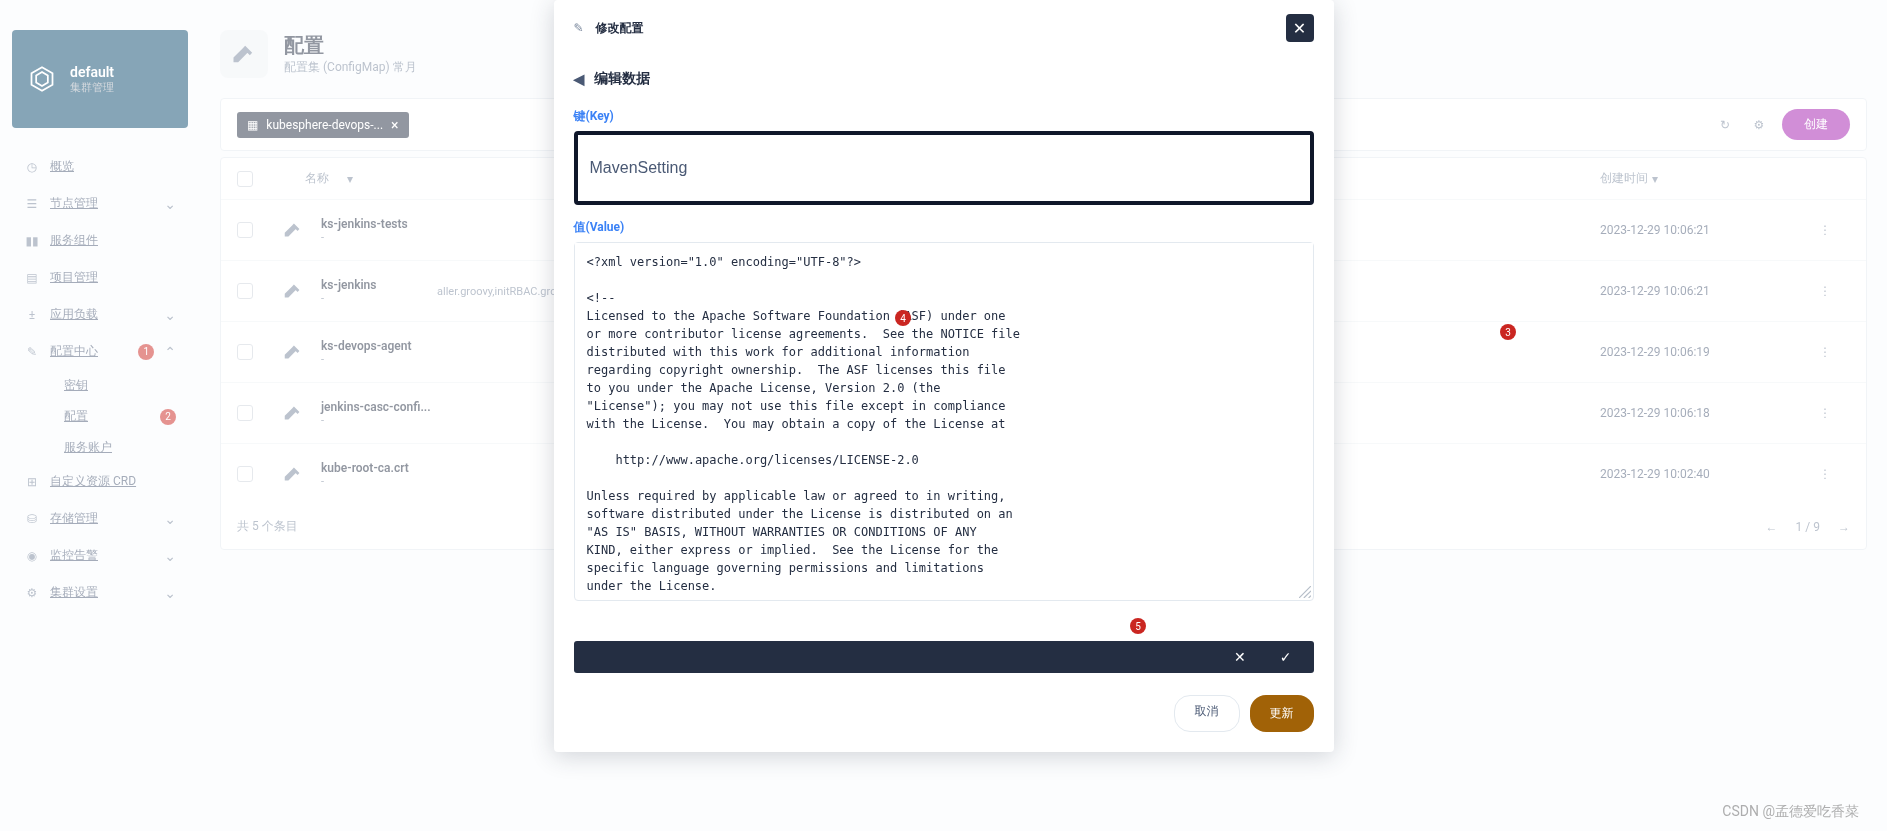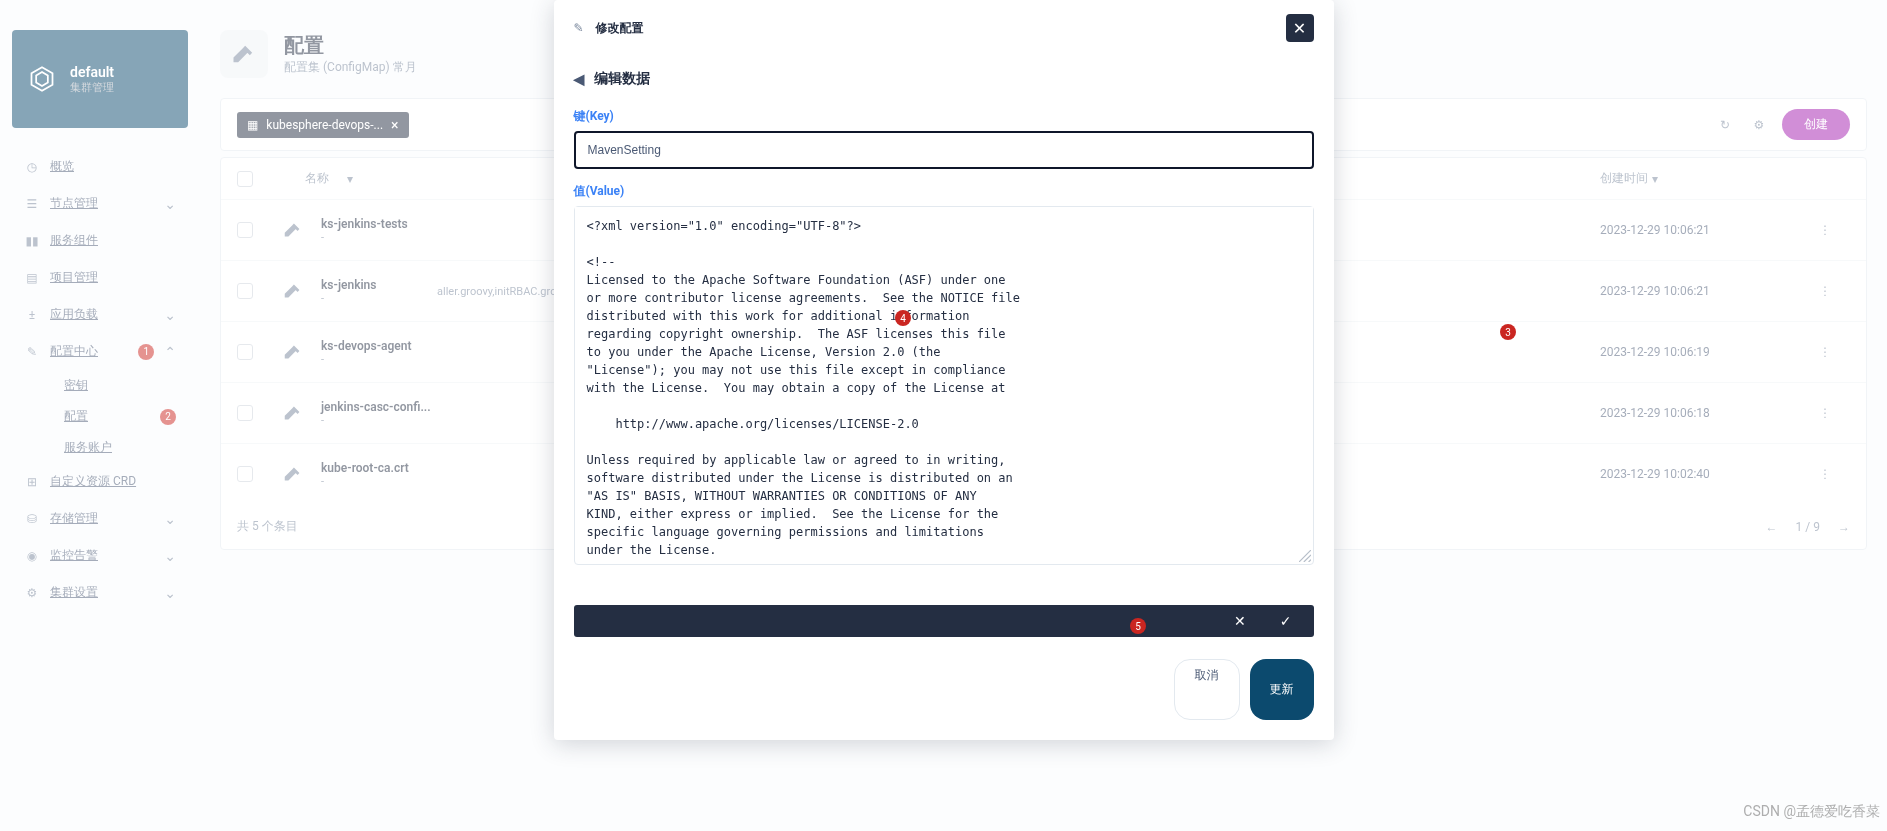--- a/index.html
+++ b/index.html
@@ -49,34 +49,34 @@
 .tfoot { display: flex; align-items: center; padding: 14px 16px; color: #79879c; }
 .pager { margin-left: auto; display: flex; align-items: center; gap: 18px; }
 .overlay { position: absolute; inset: 0; background: rgba(255,255,255,0.5); }
 .modal { position: absolute; top: 0; left: 50%; transform: translateX(-50%); width: 780px; background: #fff; border-radius: 4px; box-shadow: 0 4px 24px rgba(36,46,66,0.2); }
 .modal-head { display: flex; align-items: center; padding: 14px 20px; gap: 12px; }
 .modal-title { font-weight: 600; }
 .modal-close { margin-left: auto; width: 28px; height: 28px; background: #242e42; color: #fff; border-radius: 4px; display: flex; align-items: center; justify-content: center; cursor: pointer; font-size: 16px; }
 .modal-sub { display: flex; align-items: center; gap: 10px; padding: 14px 20px; font-weight: 700; font-size: 14px; }
 .modal-body { padding: 0 20px 16px; }
 .field-label { color: #3b82f6; margin-bottom: 6px; margin-top:6px;font-weight:bold; }
-.text-input { width: 100%; border: 2px solid #0f172a; border-radius: 4px; padding: 10px 12px; font-size: 12px; color: #4a5974; }
+.text-input { width: 100%; border: 4px solid #0f172a; border-radius: 4px; padding: 24px 12px; font-size: 16px; color: #4a5974; }
 .textarea-wrap { width: 100%; border: 1px solid #e3e9ef; border-radius: 4px; position: relative; }
 .code-area { width: 100%; height: 354px; resize: none; border: none; outline: none; padding: 10px 12px; font-family: ui-monospace, monospace; font-size: 12px; line-height: 1.5; color: #242e42; overflow: auto; }
 .code-area::-webkit-scrollbar { width: 14px; }
 .code-area::-webkit-scrollbar-track { background: #eff2f5; }
 .code-area::-webkit-scrollbar-thumb { background: #c1c9d1; border: 3px solid #eff2f5; border-radius: 7px; }
 .code-resize { position: absolute; right: 2px; bottom: 2px; width: 12px; height: 12px; }
 .action-bar { margin: 24px 20px 10px; background: #242e42; height: 32px; border-radius: 3px; display: flex; align-items: center; justify-content: flex-end; gap: 34px; padding: 0 22px; color: #fff; }
 .action-icon { cursor: pointer; font-size: 14px; }
 .modal-foot { display: flex; justify-content: flex-end; gap: 10px; padding: 12px 20px 20px; position: relative; }
 .btn-ghost { background: #fff; border: 1px solid #e3e9ef; color: #4a5974; padding: 7px 20px; border-radius: 16px; cursor: pointer; }
-.btn-dark { background: #0c4a6e; color: #fff; padding: 22px 20px; border-radius: 16px; cursor: pointer; }
+.btn-dark { background: #a16207; color: #fff; padding: 10px 20px; border-radius: 16px; cursor: pointer; }
 .ann { position: absolute; width: 16px; height: 16px; background: #ca2621; color: #fff; border-radius: 50%; display: flex; align-items: center; justify-content: center; font-size: 10px; z-index: 100; }
-.watermark { position: absolute; right: 7px; bottom: 10px; color: rgba(120,120,120,0.6); font-size: 14px; }
+.watermark { position: absolute; right: 28px; bottom: 10px; color: rgba(120,120,120,0.6); font-size: 14px; }
 svg { display: block; }
 </style>
 </head>
 <body>
 
 <div class="bg-layer">
   <div class="sidebar">
     <div class="cluster-box">
       <div class="cluster-icon">
         <svg width="28" height="28" viewBox="0 0 24 24" fill="none" stroke="#fff" stroke-width="1.5">

